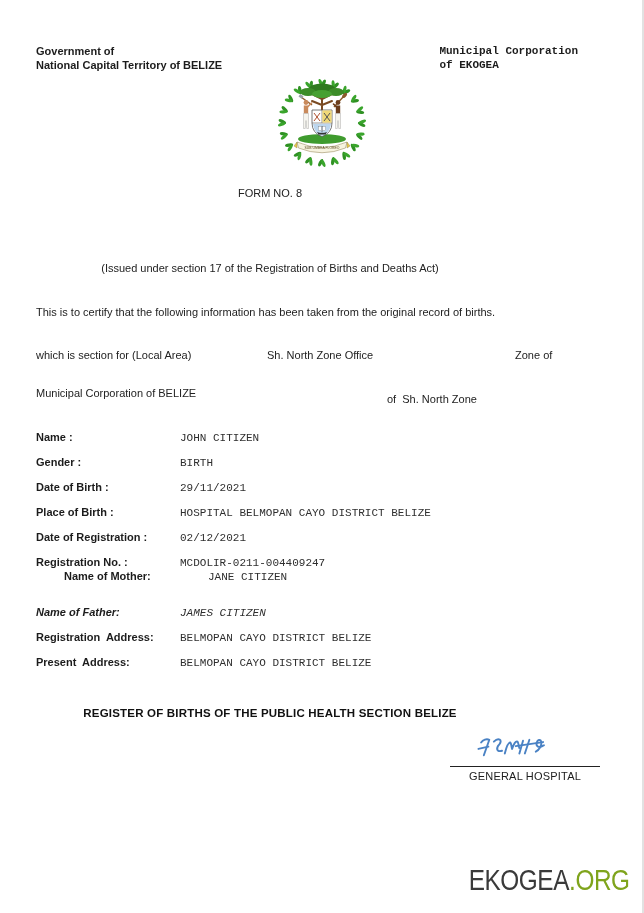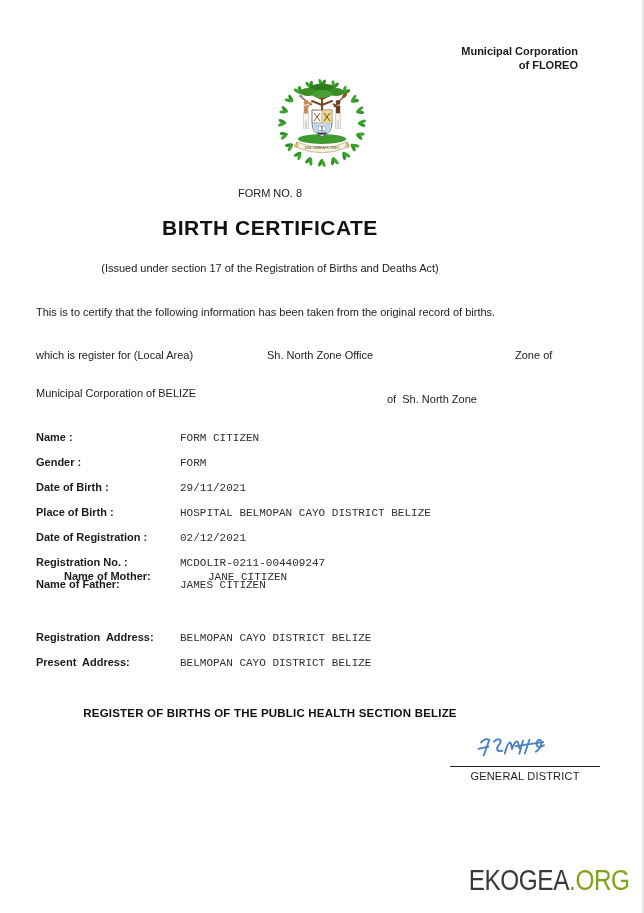--- a/index.html
+++ b/index.html
@@ -8,21 +8,21 @@
     width:644px;height:913px;
     background:#ffffff;
     font-family:"Liberation Sans",sans-serif;
     color:#1f1f1f;
     overflow:hidden;
     border-right:2px solid #e2e2e2;
     box-sizing:border-box;
   }
   .abs{position:absolute;}
   .hdr{font-size:11px;font-weight:700;line-height:14px;color:#1c1c1c;}
-  .hdr-right{text-align:right;}
+  .hdr-right{font-family:Liberation Mono, monospace;}
   .center{left:0;width:540px;text-align:center;}
   .form-no{font-size:11px;color:#222;}
   .title{font-size:21px;font-weight:700;letter-spacing:.5px;color:#111;}
   .subtitle{font-size:11px;color:#222;text-align:center;}
   .body-text{font-size:11px;color:#222;}
   .reg-part{font-size:11px;color:#222;white-space:pre;}
   .field-row{left:0;width:644px;height:16px;}
   .field-label{position:absolute;left:36px;top:0;font-size:11px;font-weight:700;color:#1c1c1c;white-space:pre;}
   .field-value{position:absolute;left:180px;top:1px;font-family:"Liberation Mono",monospace;font-size:11px;color:#2e2e2e;white-space:pre;}
   .register-title{font-size:11.5px;font-weight:700;color:#111;letter-spacing:.2px;}
@@ -33,24 +33,28 @@
     font-size:29px;letter-spacing:-.5px;
     transform:scaleX(.84);transform-origin:100% 50%;
     white-space:nowrap;
   }
 </style>
 </head>
 <body>
 
 <div class="page">
 
+  <div class="abs hdr" style="left:36px;top:44px;">
+    <div>Government of</div>
+    <div>National Capital Territory of BELIZE</div>
+  </div>
 
   <div class="abs hdr hdr-right" style="right:64px;top:44px;">
     <div>Municipal Corporation</div>
-    <div>of FLOREO</div>
+    <div>of EKOGEA</div>
   </div>
 
   <div class="abs" style="left:272px;top:77px;width:100px;height:95px;">
     <svg width="100" height="95" viewBox="0 0 100 95" xmlns="http://www.w3.org/2000/svg">
       <defs>
         <g id="lf">
           <ellipse cx="50" cy="6" rx="1.7" ry="4.1" fill="#2f9123" transform="rotate(28 50 9)"></ellipse>
           <ellipse cx="50" cy="5.4" rx="1.6" ry="3.9" fill="#3aa52c" transform="rotate(-22 50 9)"></ellipse>
         </g>
       </defs>
@@ -121,42 +125,41 @@
       <g>
         <path d="M25,65 q25,11 50,0 l-1.5,6 q-23.5,9.5 -47,0 z" fill="#f7f3e0" stroke="#8a7a4a" stroke-width="0.5"></path>
         <path d="M25,65 l-3,4 l3,2 z M75,65 l3,4 l-3,2 z" fill="#e8c84a" stroke="#8a7a4a" stroke-width="0.4"></path>
         <text x="50" y="71.6" font-size="3.4" text-anchor="middle" fill="#5a4a1a" font-family="Liberation Sans, sans-serif">SUB UMBRA FLOREO</text>
       </g>
     </svg>
   </div>
 
   <div class="abs center form-no" style="top:187px;">FORM NO. 8</div>
 
-  <div class="abs center title" style="top:216px;">BIRTH CERTIFICATE</div>
 
   <div class="abs center subtitle" style="top:262px;">(Issued under section 17 of the Registration of Births and Deaths Act)</div>
 
   <div class="abs body-text" style="left:36px;top:306px;">This is to certify that the following information has been taken from the original record of births.</div>
 
   <div class="abs" style="left:0;top:349px;width:644px;height:16px;">
-    <span class="abs reg-part" style="left:36px;">which is register for (Local Area)</span>
+    <span class="abs reg-part" style="left:36px;">which is section for (Local Area)</span>
     <span class="abs reg-part" style="left:267px;">Sh. North Zone Office</span>
     <span class="abs reg-part" style="left:387px;margin-top:44px;">of  Sh. North Zone</span>
     <span class="abs reg-part" style="left:515px;">Zone of</span>
   </div>
 
   <div class="abs body-text" style="left:36px;top:387px;">Municipal Corporation of BELIZE</div>
 
   <div class="abs field-row" style="top:431px;">
     <span class="field-label">Name :</span>
-    <span class="field-value">FORM CITIZEN</span>
+    <span class="field-value">JOHN CITIZEN</span>
   </div>
   <div class="abs field-row" style="top:456px;">
     <span class="field-label">Gender :</span>
-    <span class="field-value">FORM</span>
+    <span class="field-value">BIRTH</span>
   </div>
   <div class="abs field-row" style="top:481px;">
     <span class="field-label">Date of Birth :</span>
     <span class="field-value">29/11/2021</span>
   </div>
   <div class="abs field-row" style="top:506px;">
     <span class="field-label">Place of Birth :</span>
     <span class="field-value">HOSPITAL BELMOPAN CAYO DISTRICT BELIZE</span>
   </div>
   <div class="abs field-row" style="top:531px;">
@@ -164,21 +167,21 @@
     <span class="field-value">02/12/2021</span>
   </div>
   <div class="abs field-row" style="top:556px;">
     <span class="field-label">Registration No. :</span>
     <span class="field-value">MCDOLIR-0211-004409247</span>
   </div>
   <div class="abs field-row" style="top:570px;margin-left:28px;">
     <span class="field-label">Name of Mother:</span>
     <span class="field-value">JANE CITIZEN</span>
   </div>
-  <div class="abs field-row" style="top:578px;">
+  <div class="abs field-row" style="top:606px;font-style:italic;">
     <span class="field-label">Name of Father:</span>
     <span class="field-value">JAMES CITIZEN</span>
   </div>
   <div class="abs field-row" style="top:631px;">
     <span class="field-label">Registration  Address:</span>
     <span class="field-value">BELMOPAN CAYO DISTRICT BELIZE</span>
   </div>
   <div class="abs field-row" style="top:656px;">
     <span class="field-label">Present  Address:</span>
     <span class="field-value">BELMOPAN CAYO DISTRICT BELIZE</span>
@@ -194,19 +197,19 @@
         <path d="M24,9 C29,4 34,7 30,12 C26,16 27,21 33,19"></path>
         <path d="M36,22 C38,14 40,10 42,10 C43,10 43,14 44,17 C46,11 48,8 50,9 C51,10 51,14 52,16"></path>
         <path d="M56,8 L52,22"></path>
         <path d="M63,7 L58,22"></path>
         <path d="M48,14 L78,9.5"></path>
         <path d="M70,20 C74,18 77,13 76,9 C75,6 72,7 71,10 C70,14 73,17 79,13"></path>
       </g>
     </svg>
   </div>
   <div class="abs sig-line"></div>
-  <div class="abs sig-label">GENERAL DISTRICT</div>
+  <div class="abs sig-label">GENERAL HOSPITAL</div>
 
   <div class="abs watermark">
     <span style="color:#3a3a3a;">EKOGEA</span><span style="color:#7fa41c;">.ORG</span>
   </div>
 
 </div>
 
 </body></html>

